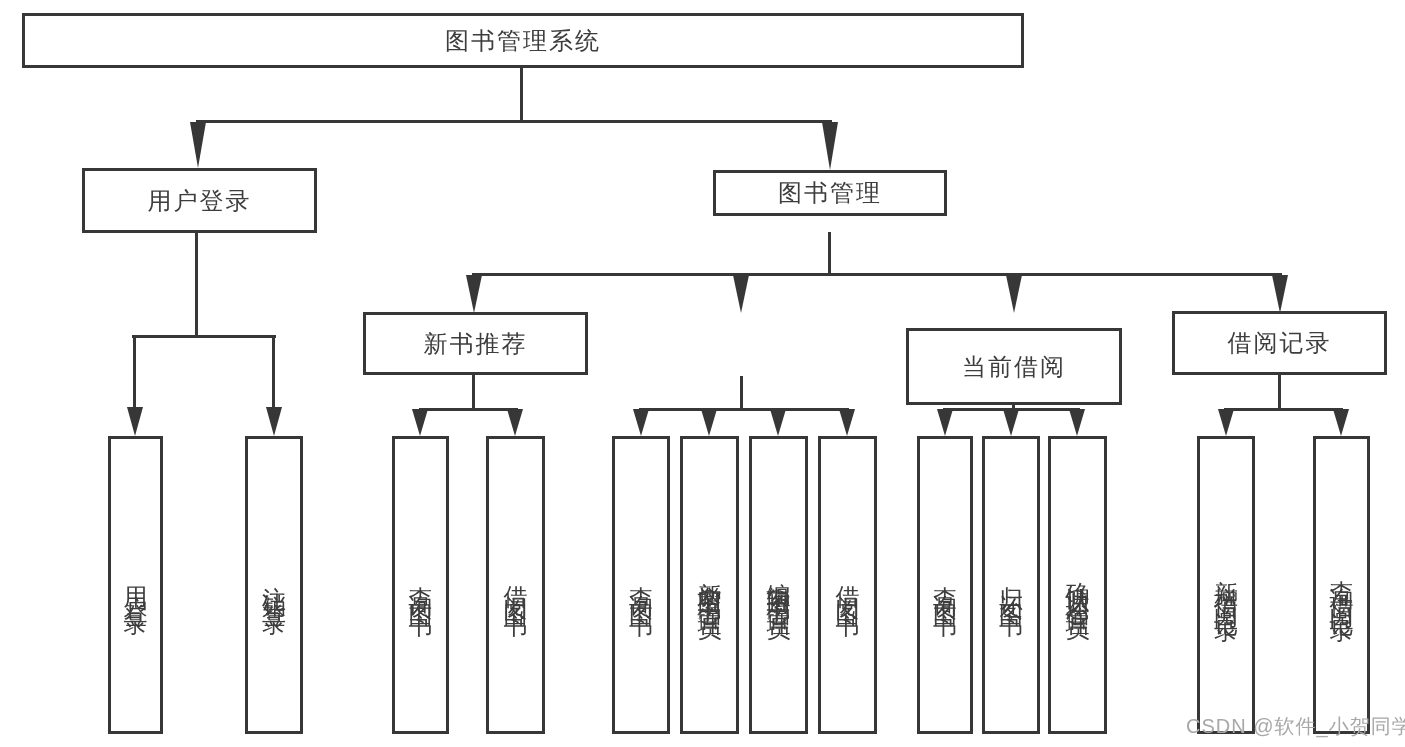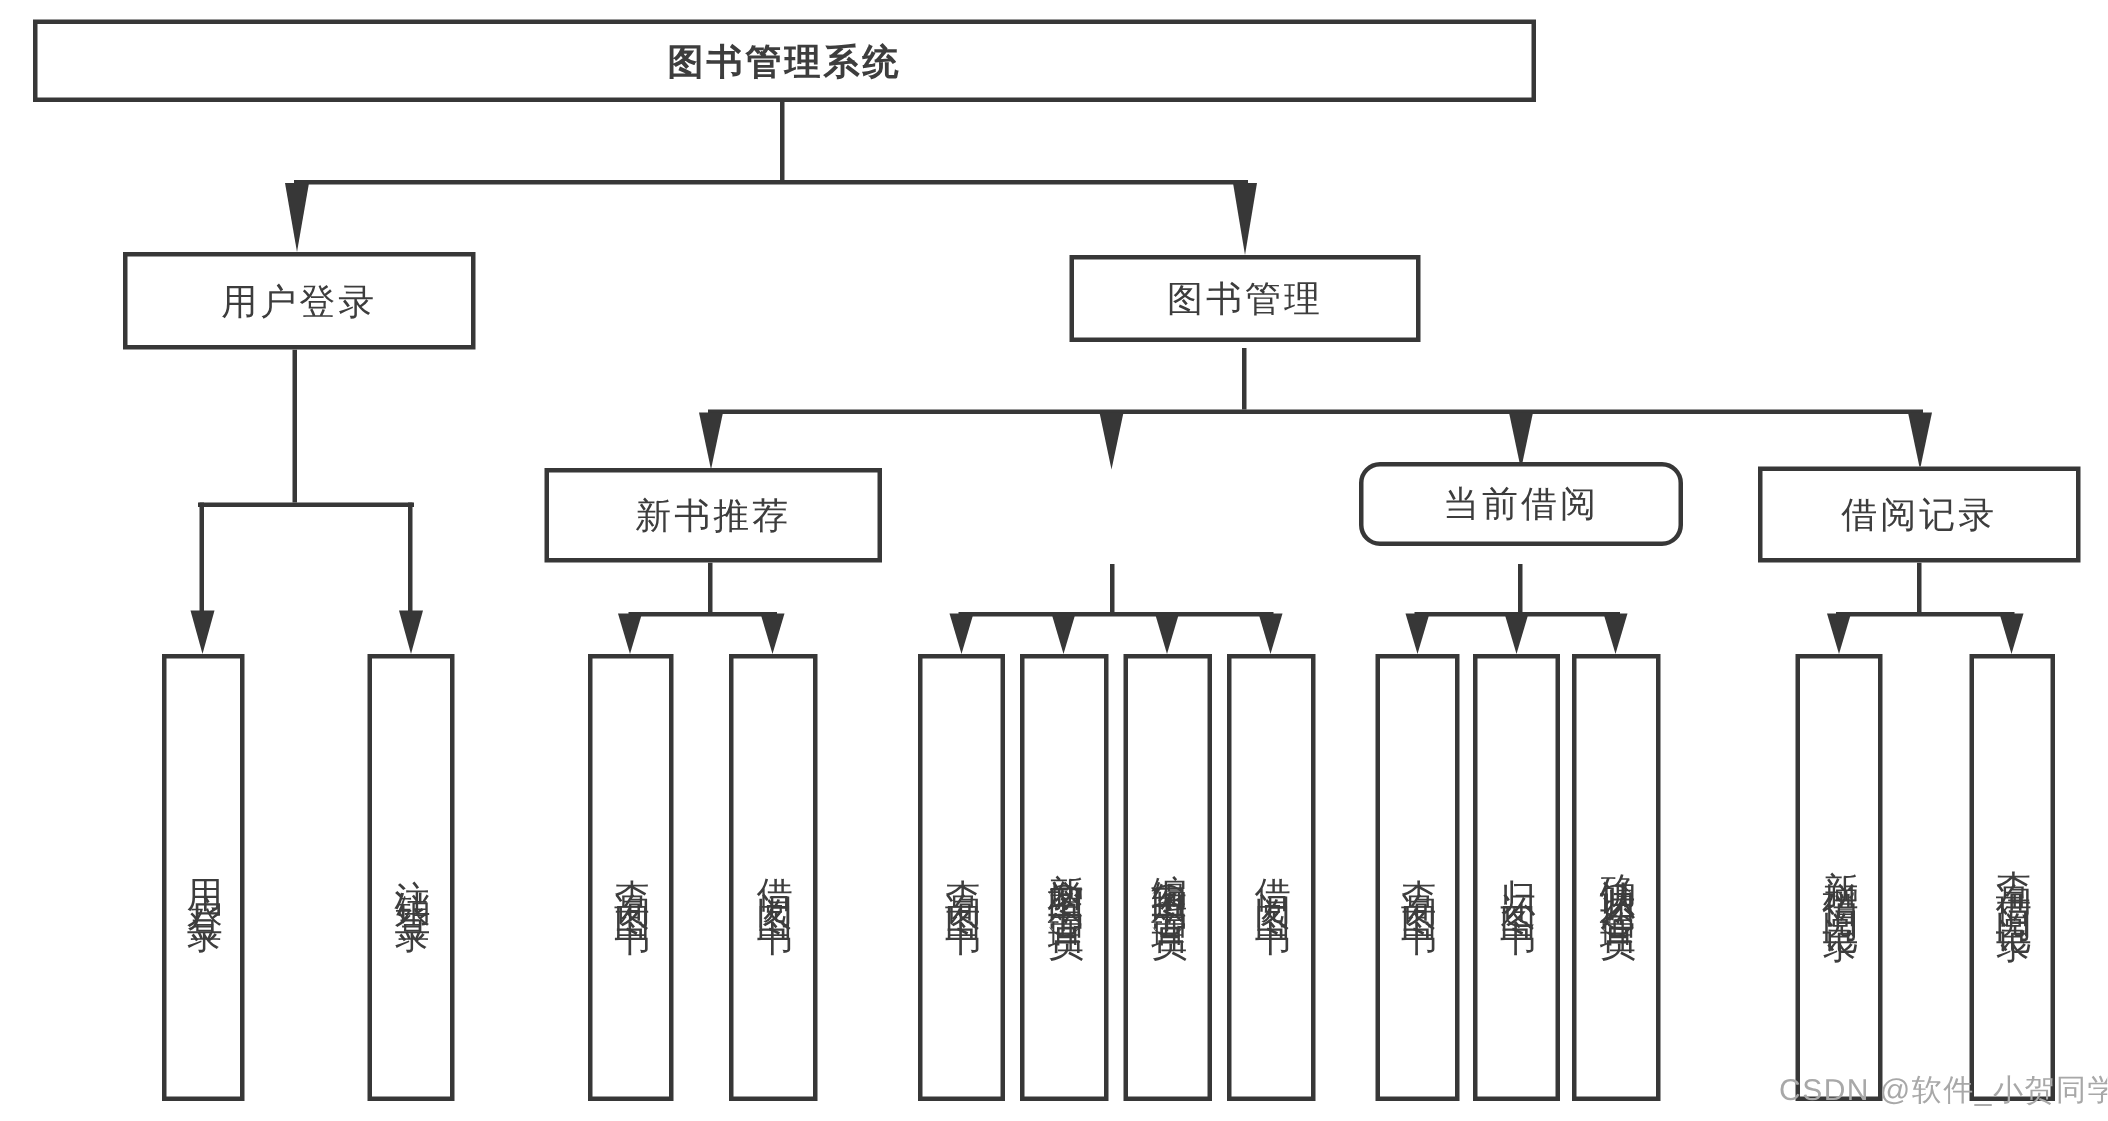--- a/index.html
+++ b/index.html
@@ -86,35 +86,35 @@
   <div class="hl" style="left:943px;top:408px;width:137px;"></div>
   <div class="ah" style="left:937px;top:409px;"></div>
   <div class="ah" style="left:1003px;top:409px;"></div>
   <div class="ah" style="left:1069px;top:409px;"></div>
 
   <div class="vl" style="left:1278px;top:375px;height:33px;"></div>
   <div class="hl" style="left:1224px;top:408px;width:119px;"></div>
   <div class="ah" style="left:1218px;top:409px;"></div>
   <div class="ah" style="left:1333px;top:409px;"></div>
 
-  <div class="box h" style="left:22px;top:13px;width:1002px;height:55px;font-weight:bold;">
+  <div class="box h" style="left:22px;top:13px;width:1002px;height:55px;">
     <span>图书管理系统</span>
   </div>
 
   <div class="box h" style="left:82px;top:168px;width:235px;height:65px;">
     <span>用户登录</span>
   </div>
-  <div class="box h" style="left:713px;top:170px;width:234px;height:58px;align-items:center;">
+  <div class="box h" style="left:713px;top:170px;width:234px;height:46px;align-items:center;">
     <span>图书管理</span>
   </div>
 
   <div class="box h" style="left:363px;top:312px;width:225px;height:63px;font-family:Liberation Mono, monospace;">
     <span>新书推荐</span>
   </div>
-  <div class="box h" style="left:906px;top:308px;width:216px;height:56px;border-radius:14px;">
+  <div class="box h" style="left:906px;top:328px;width:216px;height:77px;">
     <span>当前借阅</span>
   </div>
   <div class="box h" style="left:1172px;top:311px;width:215px;height:64px;">
     <span>借阅记录</span>
   </div>
 
   <div class="box leaf" style="left:108px;top:436px;width:55px;height:298px;">
     <span class="sp-l">用户登录</span>
   </div>
   <div class="box leaf" style="left:245px;top:436px;width:58px;height:298px;">

